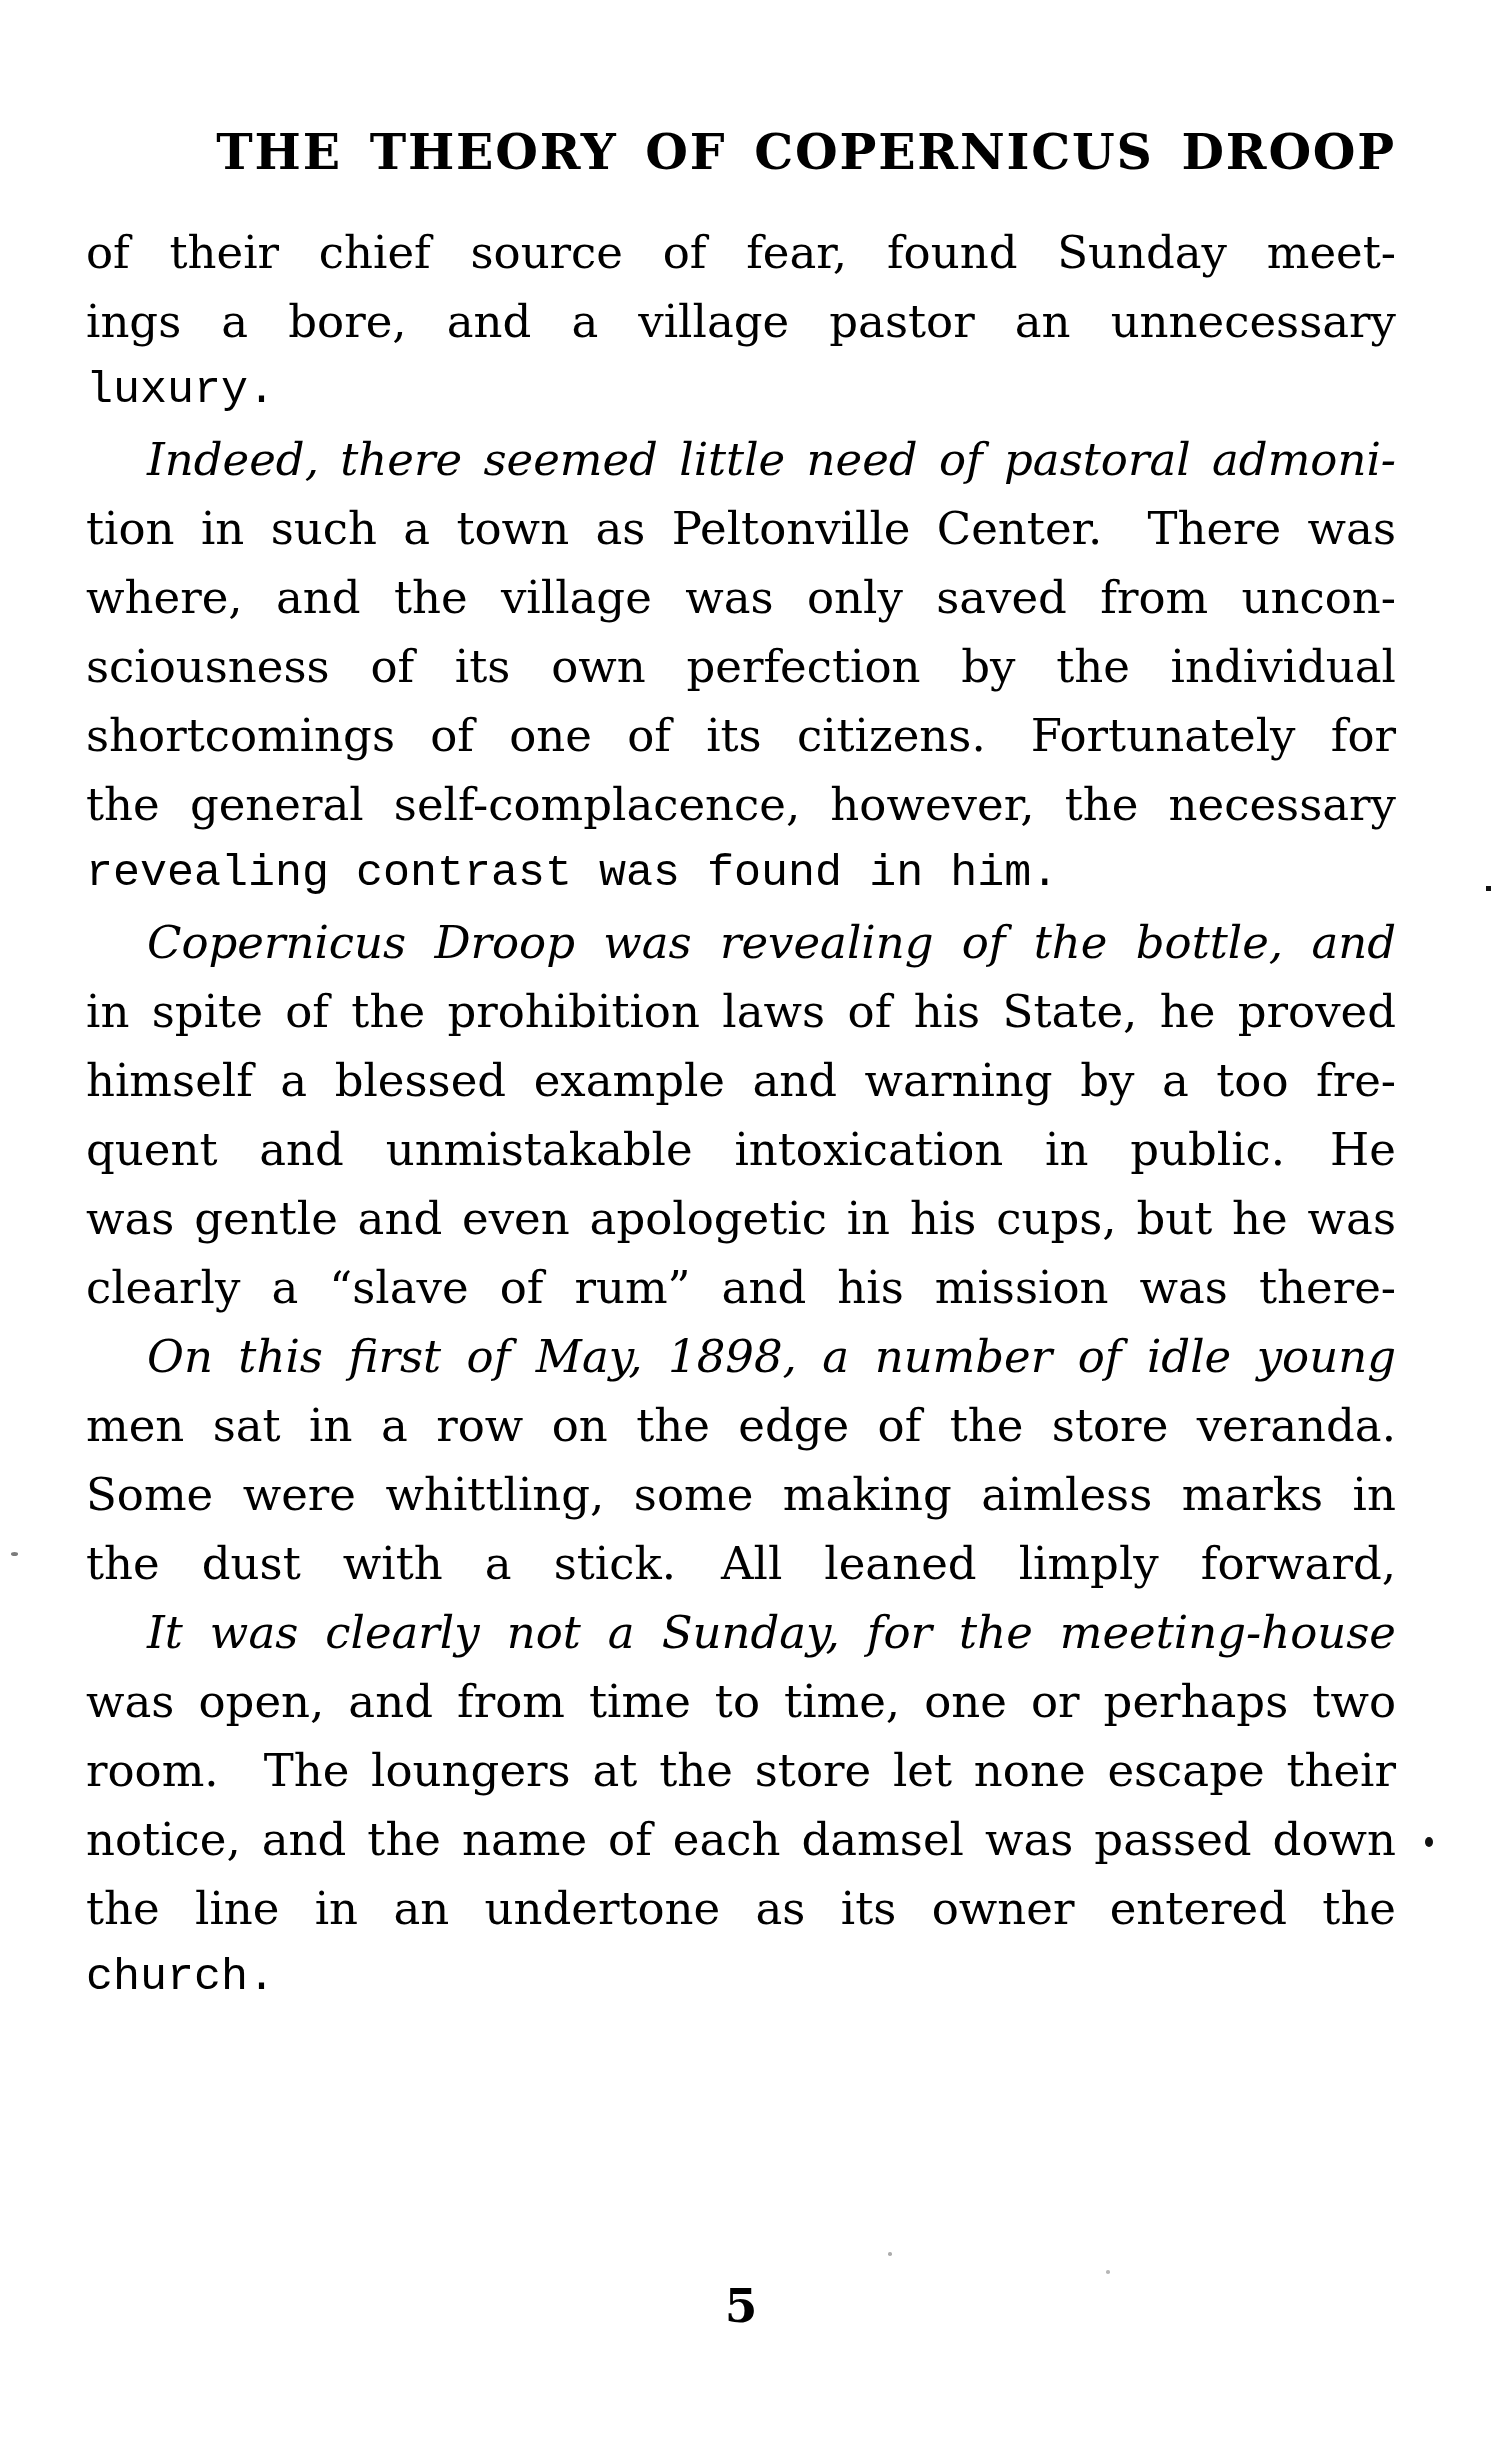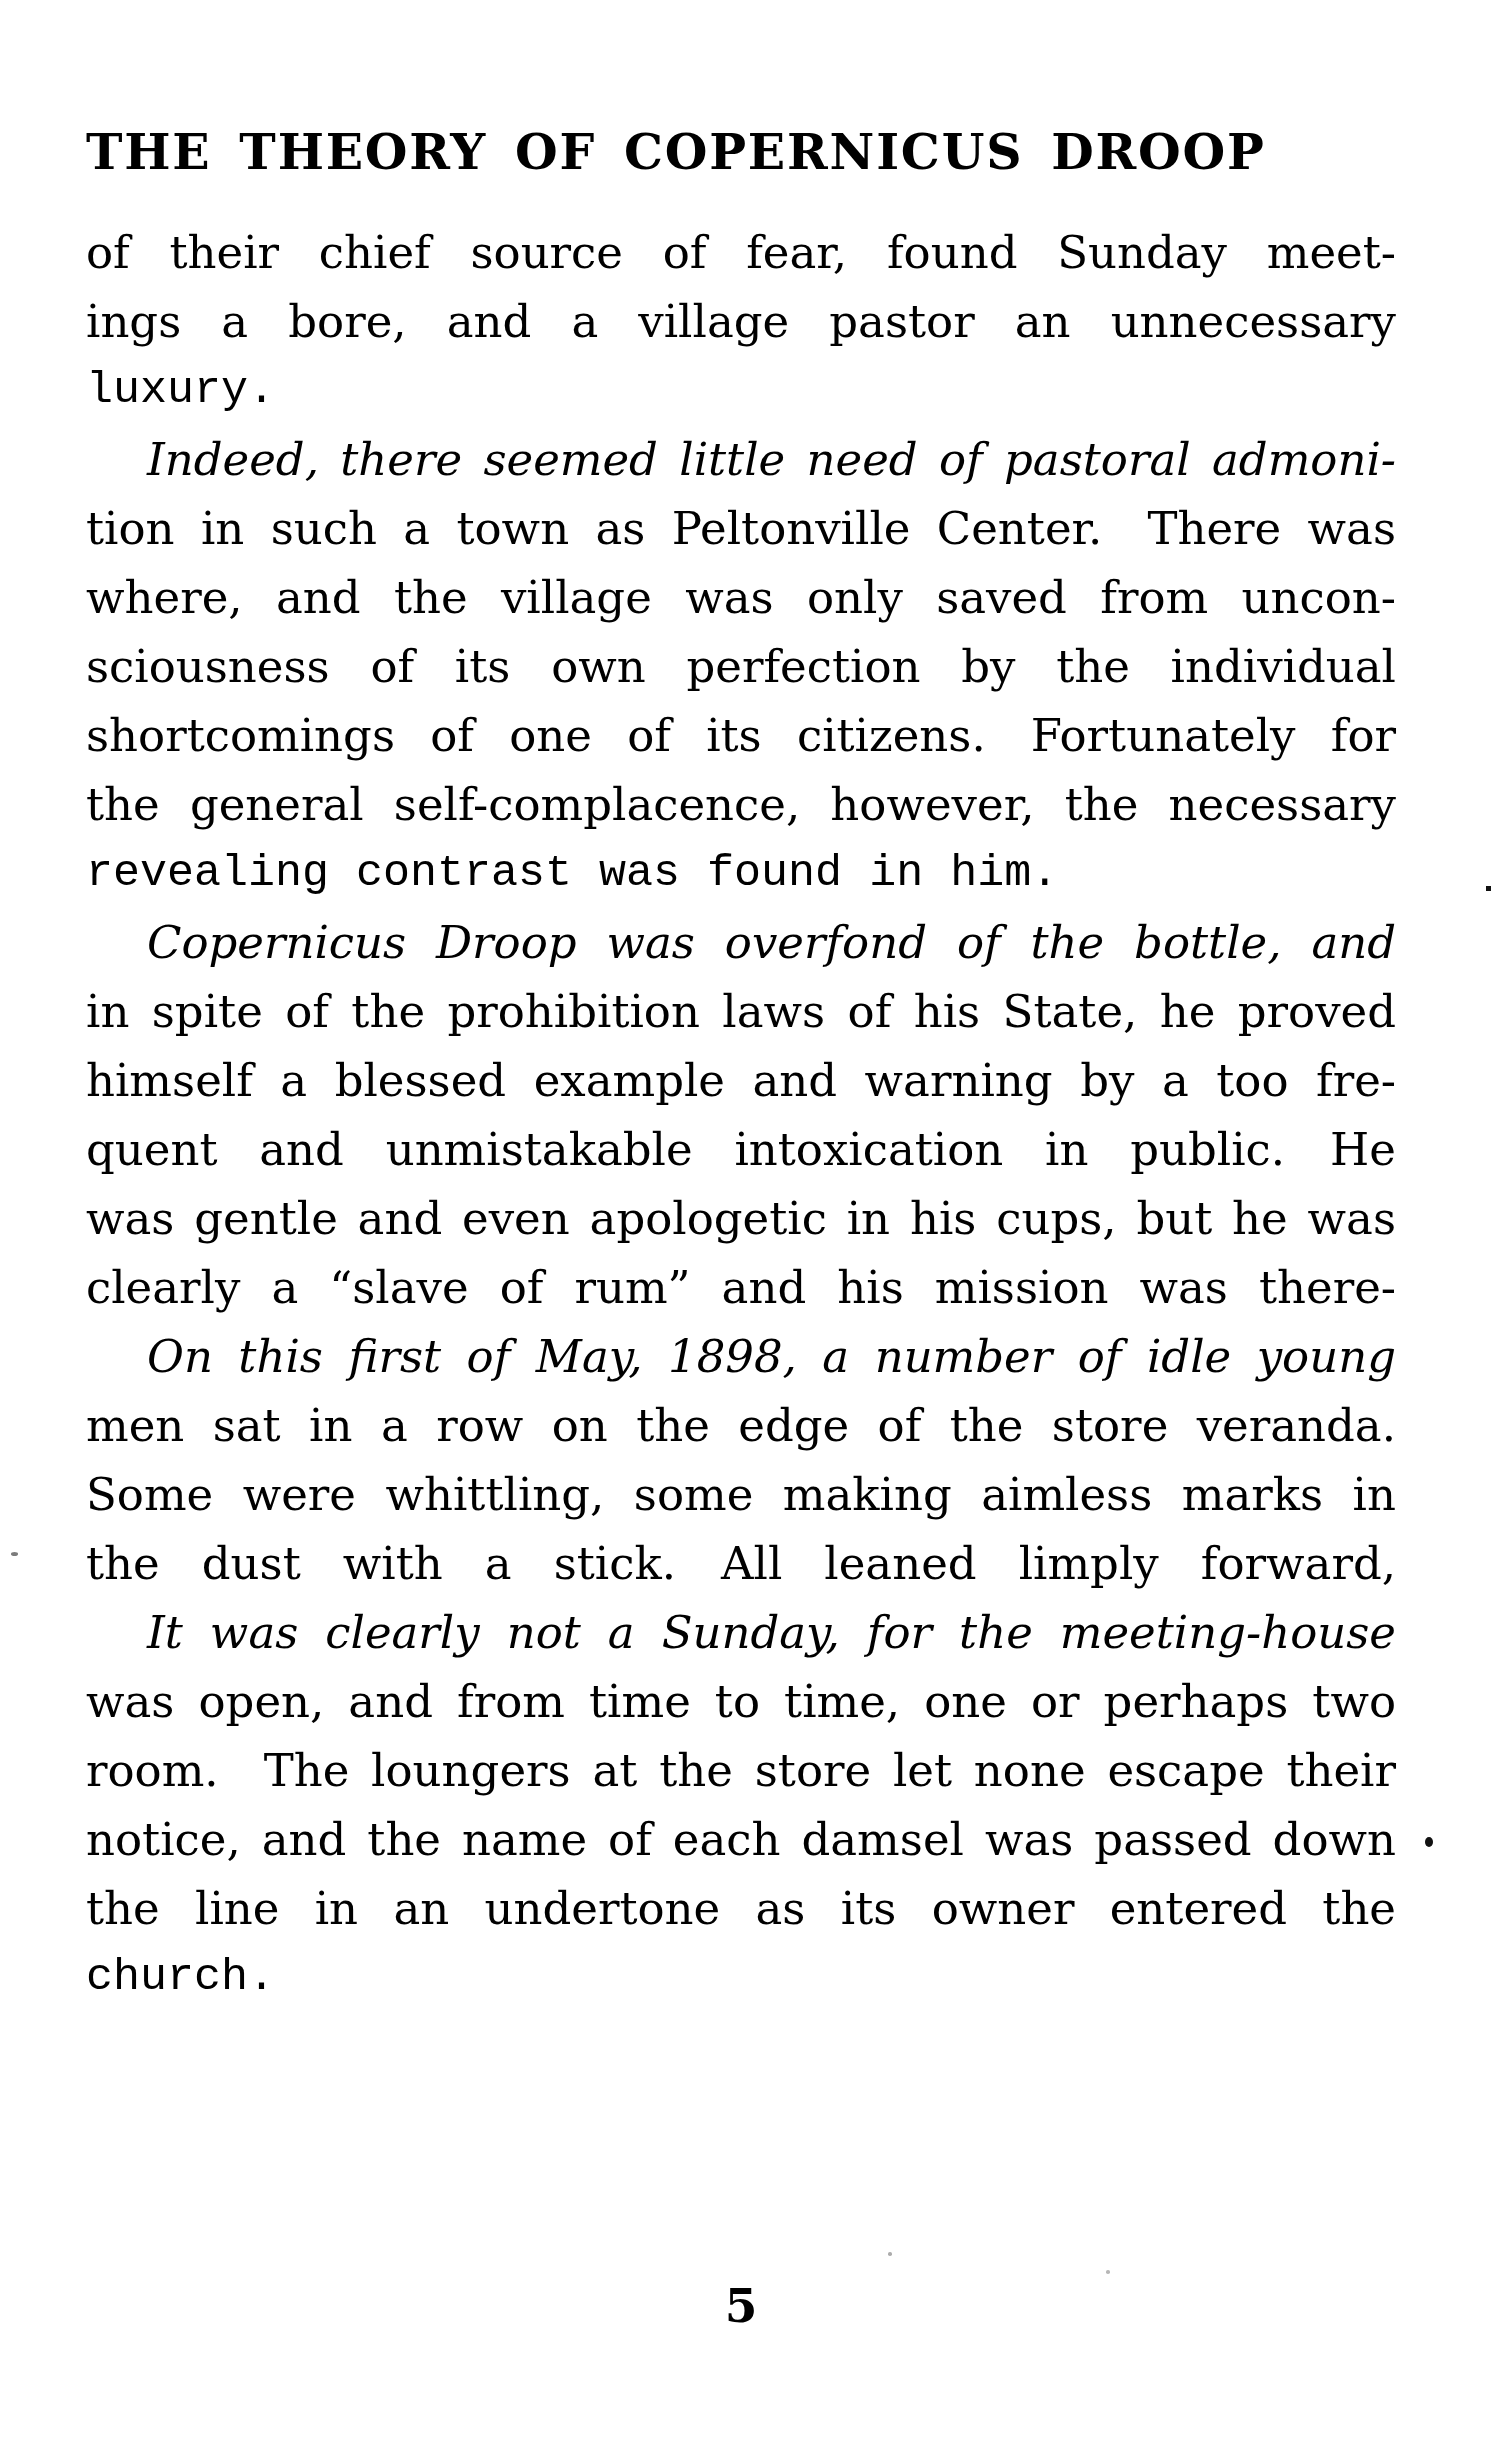--- a/index.html
+++ b/index.html
@@ -14,21 +14,21 @@
     background: #ffffff;
     color: #000000;
     font-family: "DejaVu Serif", "Liberation Serif", serif;
     overflow: hidden;
   }
   .running-head {
     position: absolute;
     left: 86px;
     top: 123px;
     width: 1310px;
-    text-align: left;
+    text-align: right;
     font-size: 49px;
     font-weight: 700;
     letter-spacing: 1.8px;
     word-spacing: 9px;
     white-space: nowrap;
   }
   .body-text {
     position: absolute;
     left: 86px;
     top: 218px;
@@ -77,21 +77,21 @@
       <div class="line">of their chief source of fear, found Sunday meet-</div>
       <div class="line">ings a bore, and a village pastor an unnecessary</div>
       <div class="line end">luxury.</div>
       <div class="line indent">Indeed, there seemed little need of pastoral admoni-</div>
       <div class="line">tion in such a town as Peltonville Center. There was</div>
       <div class="line">where, and the village was only saved from uncon-</div>
       <div class="line">sciousness of its own perfection by the individual</div>
       <div class="line">shortcomings of one of its citizens. Fortunately for</div>
       <div class="line">the general self-complacence, however, the necessary</div>
       <div class="line end">revealing contrast was found in him.</div>
-      <div class="line indent">Copernicus Droop was overfond of the bottle, and</div>
+      <div class="line indent">Copernicus Droop was revealing of the bottle, and</div>
       <div class="line">in spite of the prohibition laws of his State, he proved</div>
       <div class="line">himself a blessed example and warning by a too fre-</div>
       <div class="line">quent and unmistakable intoxication in public. He</div>
       <div class="line">was gentle and even apologetic in his cups, but he was</div>
       <div class="line">clearly a “slave of rum” and his mission was there-</div>
       <div class="line indent">On this first of May, 1898, a number of idle young</div>
       <div class="line">men sat in a row on the edge of the store veranda.</div>
       <div class="line">Some were whittling, some making aimless marks in</div>
       <div class="line">the dust with a stick. All leaned limply forward,</div>
       <div class="line indent">It was clearly not a Sunday, for the meeting-house</div>

